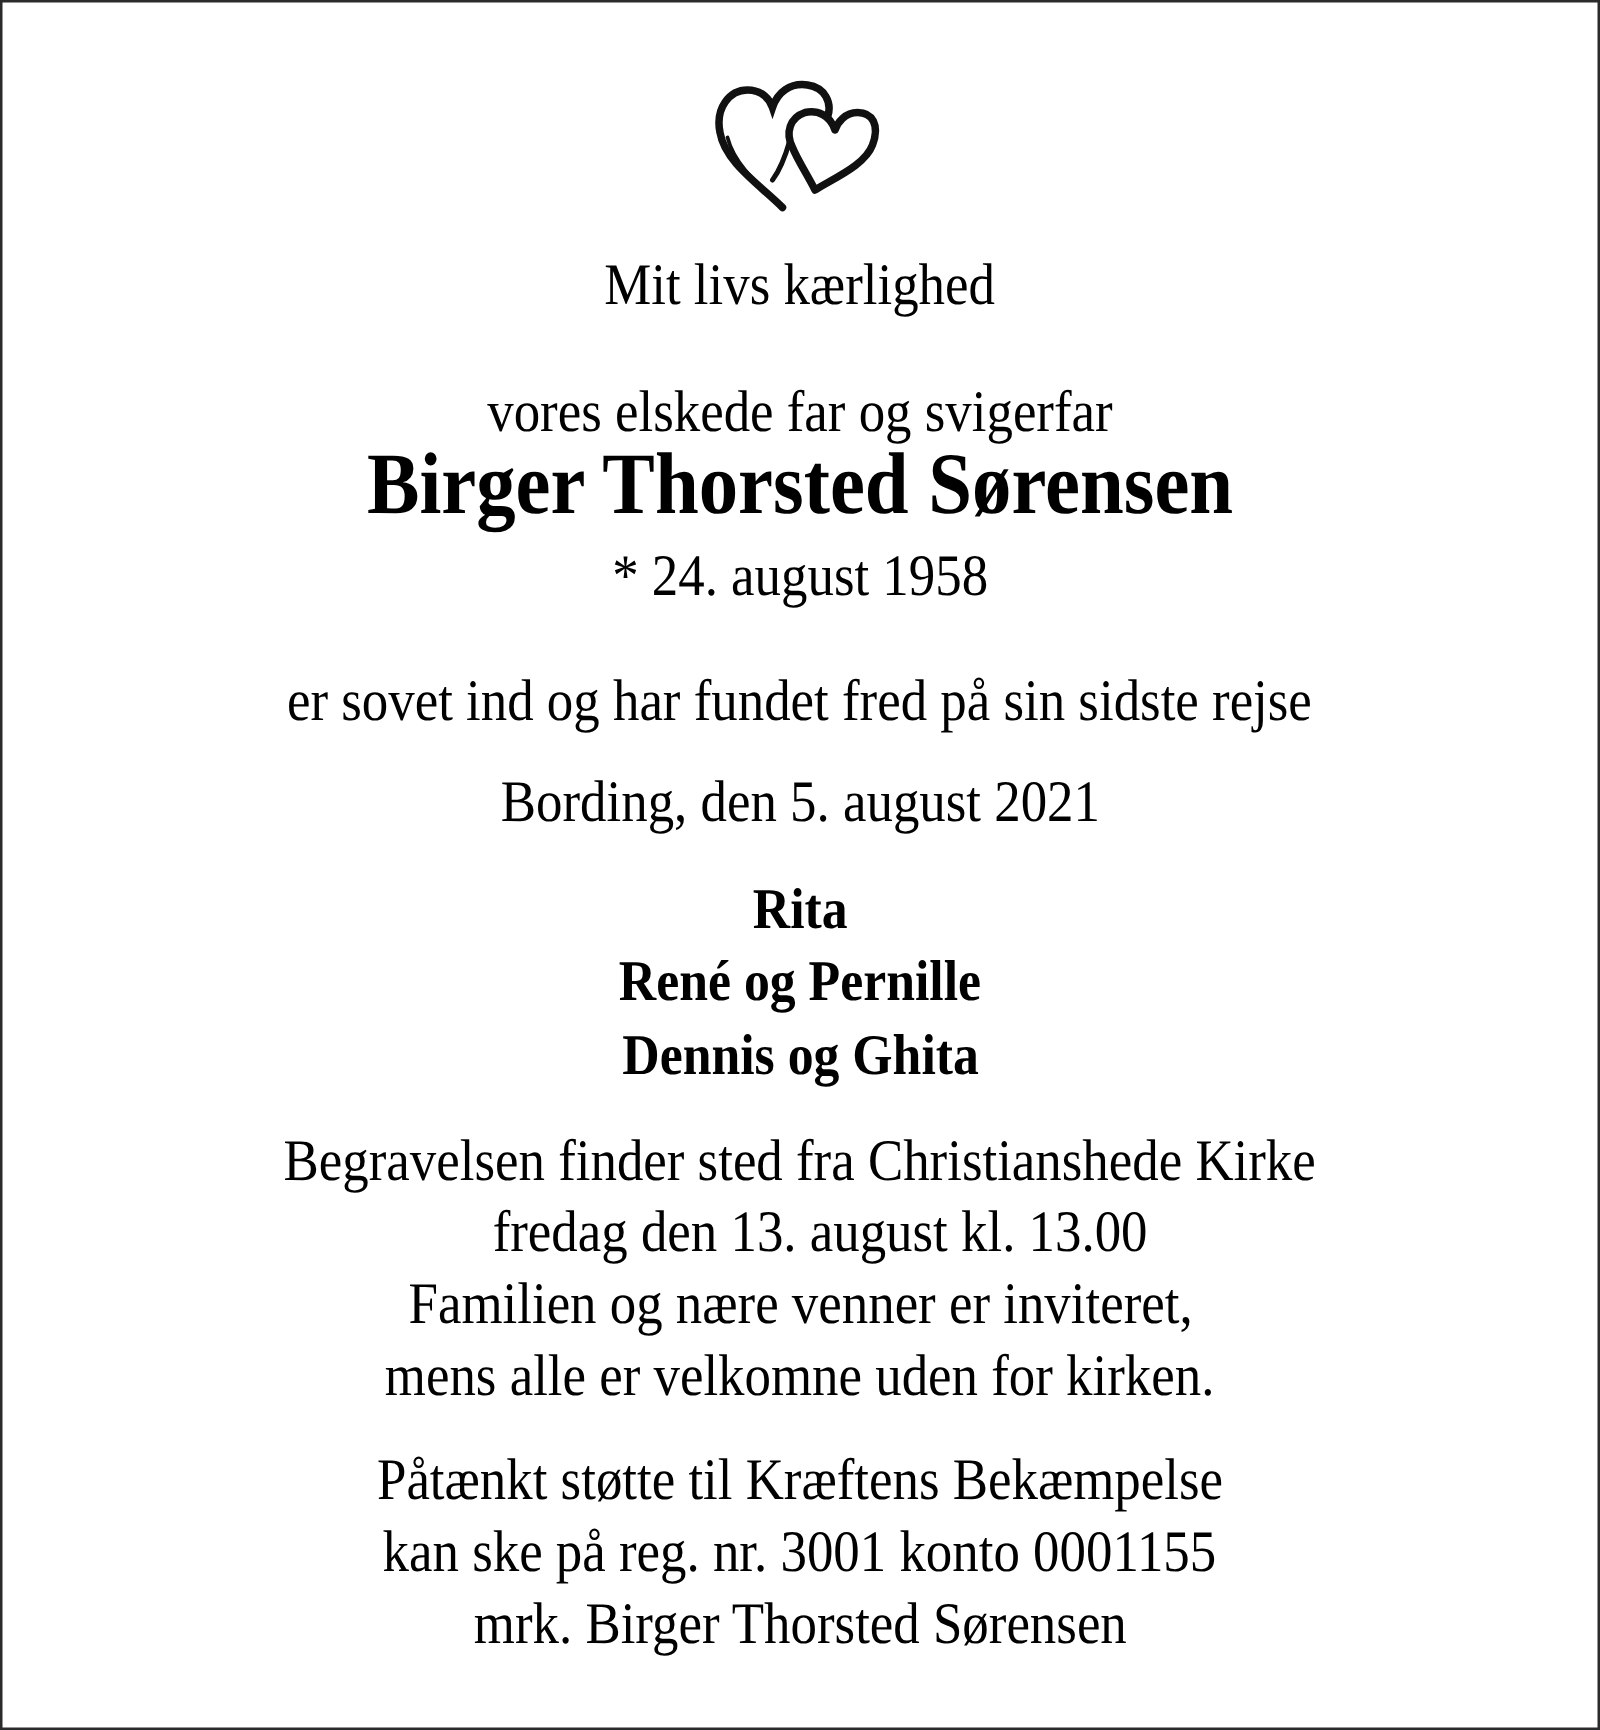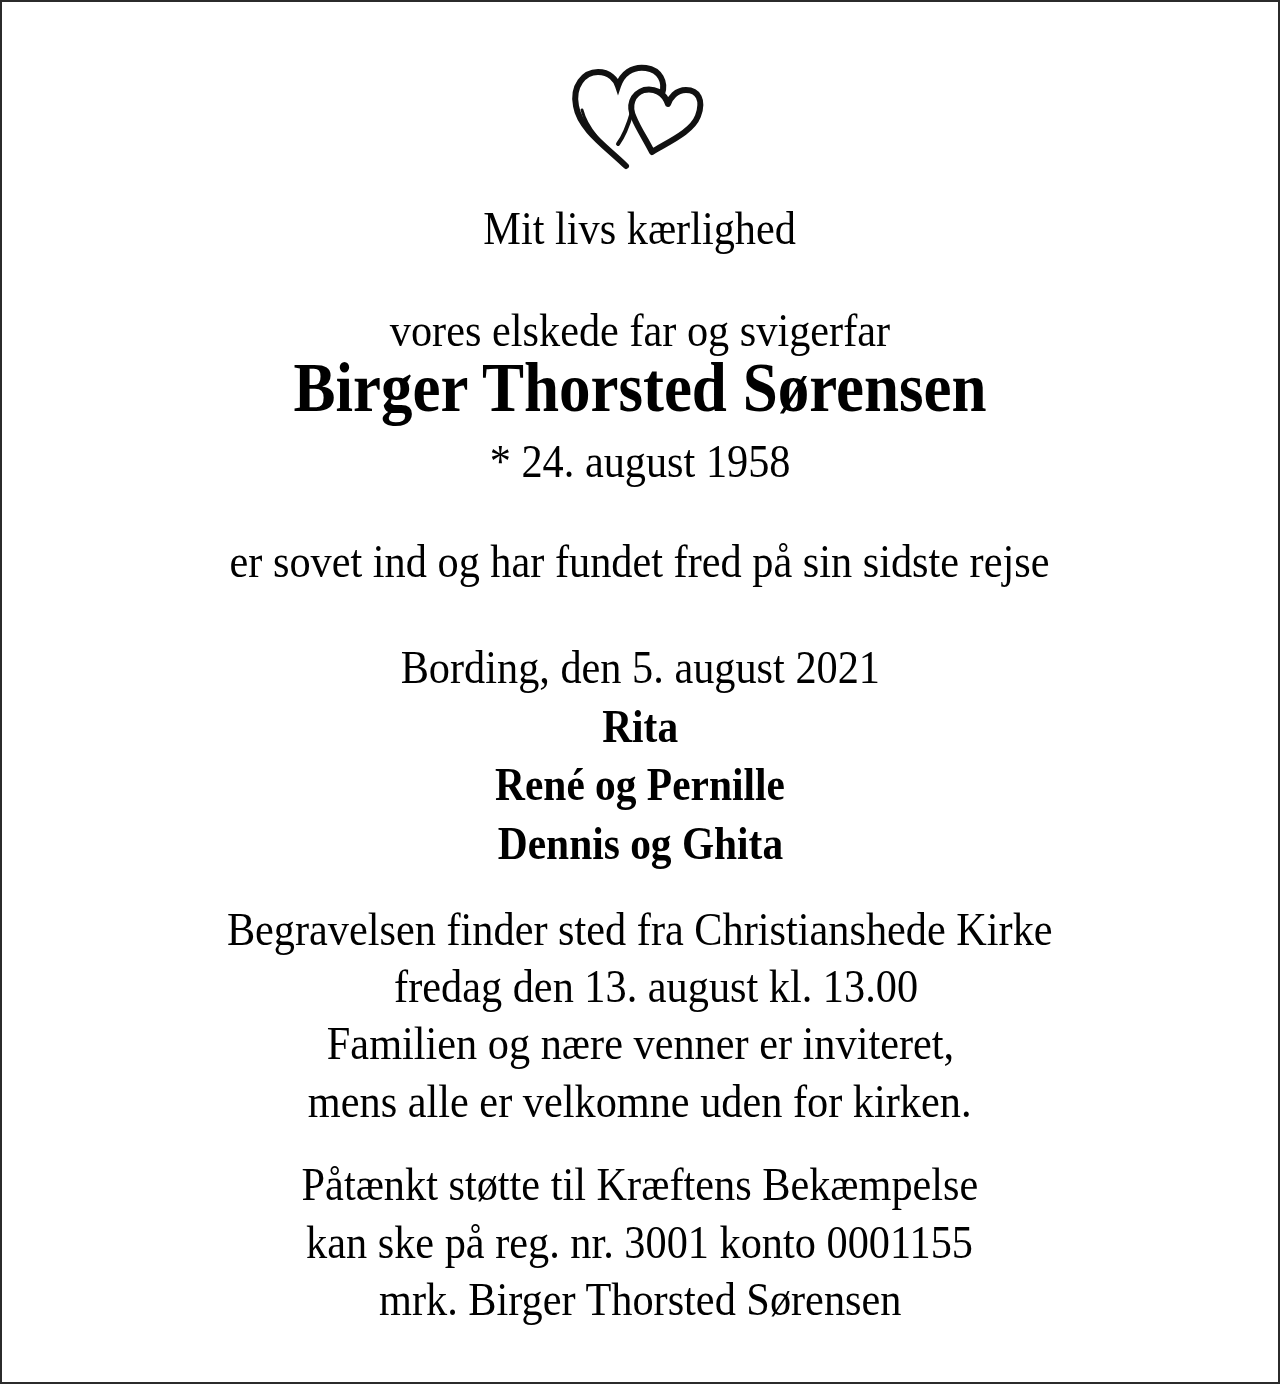--- a/index.html
+++ b/index.html
@@ -62,21 +62,21 @@
 
   <div class="line reg" style="top:203px;"><span>Mit livs kærlighed</span></div>
   <div class="line reg" style="top:261px;margin-top:44px;"><span>vores elskede far og svigerfar</span></div>
 
   <div class="line name" style="top:351px;"><span>Birger Thorsted Sørensen</span></div>
 
   <div class="line reg" style="top:436px;"><span>* 24. august 1958</span></div>
 
   <div class="line reg" style="top:536px;"><span>er sovet ind og har fundet fred på sin sidste rejse</span></div>
 
-  <div class="line reg" style="top:642px;"><span>Bording, den 5. august 2021</span></div>
+  <div class="line reg" style="top:617px;"><span>Bording, den 5. august 2021</span></div>
 
   <div class="line bold" style="top:702px;"><span>Rita</span></div>
   <div class="line bold" style="top:819px;"><span>Dennis og Ghita</span></div>
   <div class="line bold" style="top:760px;"><span>René og Pernille</span></div>
 
   <div class="line reg" style="top:904px;"><span>Begravelsen finder sted fra Christianshede Kirke</span></div>
   <div class="line reg" style="top:961px;padding-left:16px;"><span>fredag den 13. august kl. 13.00</span></div>
   <div class="line reg" style="top:1076px;"><span>mens alle er velkomne uden for kirken.</span></div>
   <div class="line reg" style="top:1018px;"><span>Familien og nære venner er inviteret,</span></div>
 

